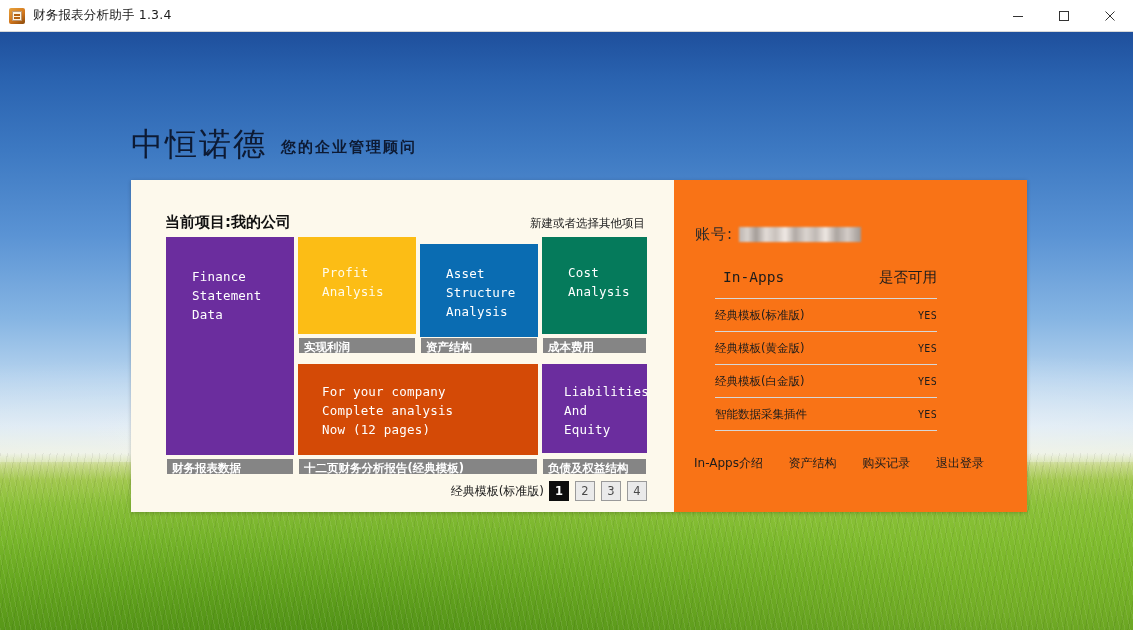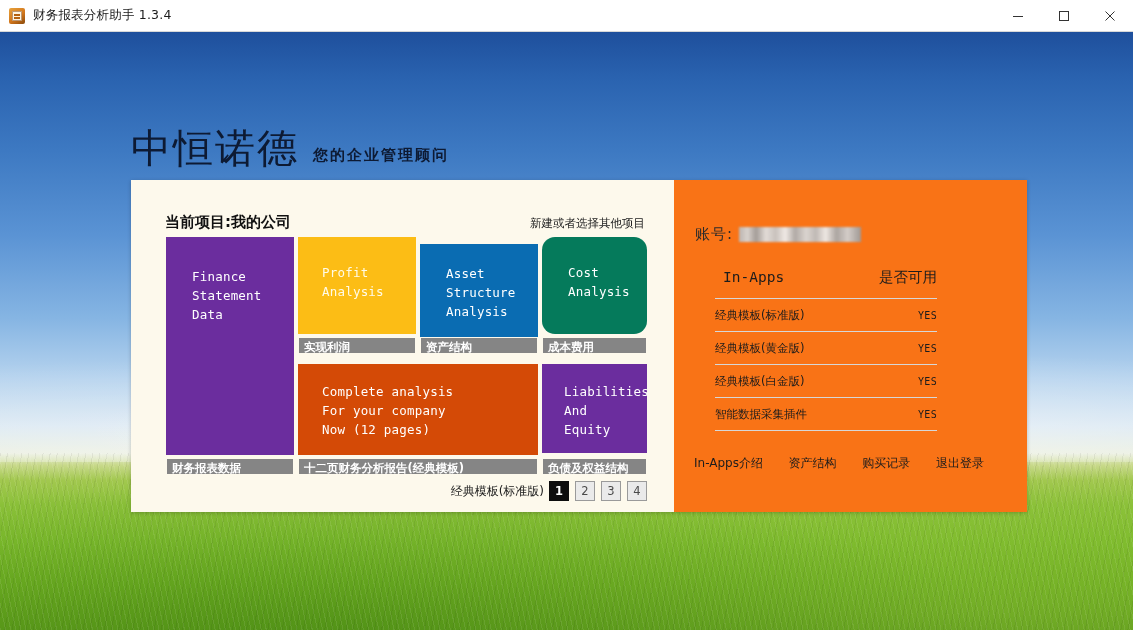--- a/index.html
+++ b/index.html
@@ -186,21 +186,21 @@
     font-family: "DejaVu Sans Mono", "Liberation Mono", monospace;
     font-size: 12.5px;
     line-height: 19px;
     padding: 22px 0 0 28px;
     letter-spacing: 0.2px;
   }
   .tile .tline { display: block; white-space: nowrap; }
   .tile-finance   { left: 0;    top: 0;   width: 128px; height: 218px; background: #6b2d9e; padding-top: 30px; padding-left: 26px; }
   .tile-profit    { left: 132px; top: 0;  width: 118px; height: 97px;  background: #fcbd15; padding-top: 26px; padding-left: 24px; }
   .tile-asset     { left: 254px; top: 7px;  width: 118px; height: 97px;  background: #0a6cb2; padding-top: 20px; padding-left: 26px; }
-  .tile-cost      { left: 376px; top: 0;  width: 105px; height: 97px;  background: #057a5b; padding-top: 26px; padding-left: 26px; border-radius: 13px; }
+  .tile-cost      { left: 376px; top: 0;  width: 105px; height: 97px;  background: #057a5b; padding-top: 26px; padding-left: 26px; }
   .tile-complete  { left: 132px; top: 127px; width: 240px; height: 91px; background: #d44a06; padding-top: 18px; padding-left: 24px; }
   .tile-liab      { left: 376px; top: 127px; width: 105px; height: 89px; background: #6b2d9e; padding-top: 18px; padding-left: 22px; }
 
   .tile-profit .tline { color: #fffbe8; }
 
   
   .caption {
     position: absolute;
     box-sizing: border-box;
     background: #858585;
@@ -351,21 +351,21 @@
   
   .brand {
     position: absolute;
     left: 131px;
     top: 128px;
     display: flex;
     align-items: flex-end;
     z-index: 11;
   }
   .brand-name {
-    font-size: 40px;
+    font-size: 32px;
     color: #0d1a33;
     font-family: "DejaVu Sans", "Liberation Sans", sans-serif;
     letter-spacing: 2px;
     line-height: 1;
   }
   .brand-tag {
     font-size: 15px;
     color: #0d1a33;
     font-family: "DejaVu Serif", "Liberation Serif", serif;
     font-weight: bold;
@@ -478,22 +478,22 @@
       <span class="tline">Structure</span>
       <span class="tline">Analysis</span>
     </div>
 
     <div class="tile tile-cost">
       <span class="tline">Cost</span>
       <span class="tline">Analysis</span>
     </div>
 
     <div class="tile tile-complete">
+      <span class="tline">For your company</span>
       <span class="tline">Complete analysis</span>
-      <span class="tline">For your company</span>
       <span class="tline">Now (12 pages)</span>
     </div>
 
     <div class="tile tile-liab">
       <span class="tline">Liabilities</span>
       <span class="tline">And</span>
       <span class="tline">Equity</span>
     </div>
 
     <div class="caption cap-profit">实现利润</div>

